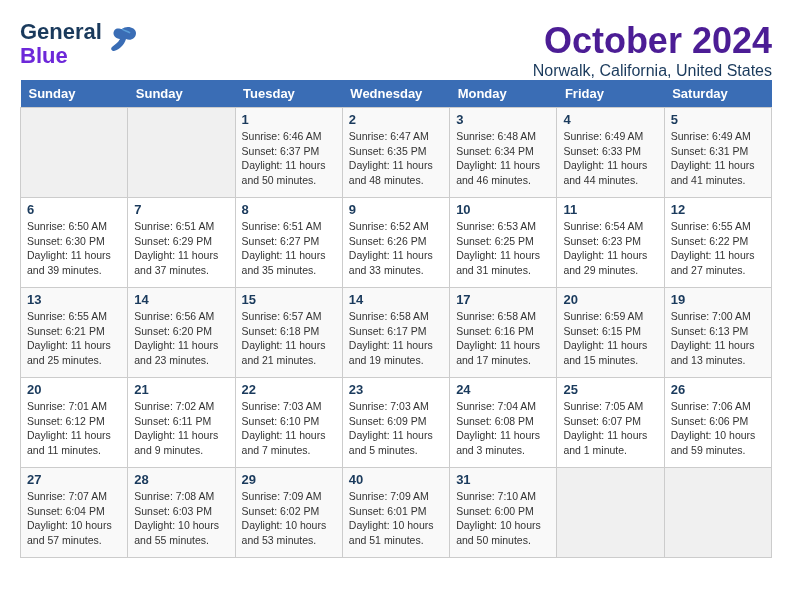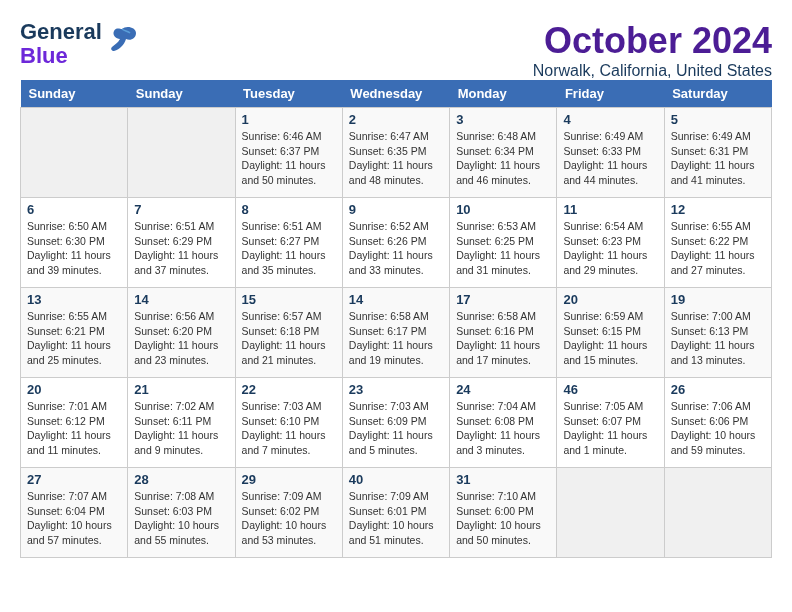--- a/index.html
+++ b/index.html
@@ -206,21 +206,21 @@
         </td>
         <td>
           <span class="day-num">23</span>
           <div class="day-info">Sunrise: 7:03 AM<br>Sunset: 6:09 PM<br>Daylight: 11 hours and 5 minutes.</div>
         </td>
         <td>
           <span class="day-num">24</span>
           <div class="day-info">Sunrise: 7:04 AM<br>Sunset: 6:08 PM<br>Daylight: 11 hours and 3 minutes.</div>
         </td>
         <td>
-          <span class="day-num">46</span>
+          <span class="day-num">25</span>
           <div class="day-info">Sunrise: 7:05 AM<br>Sunset: 6:07 PM<br>Daylight: 11 hours and 1 minute.</div>
         </td>
         <td>
           <span class="day-num">26</span>
           <div class="day-info">Sunrise: 7:06 AM<br>Sunset: 6:06 PM<br>Daylight: 10 hours and 59 minutes.</div>
         </td>
       </tr>
       <tr>
         <td>
           <span class="day-num">27</span>

